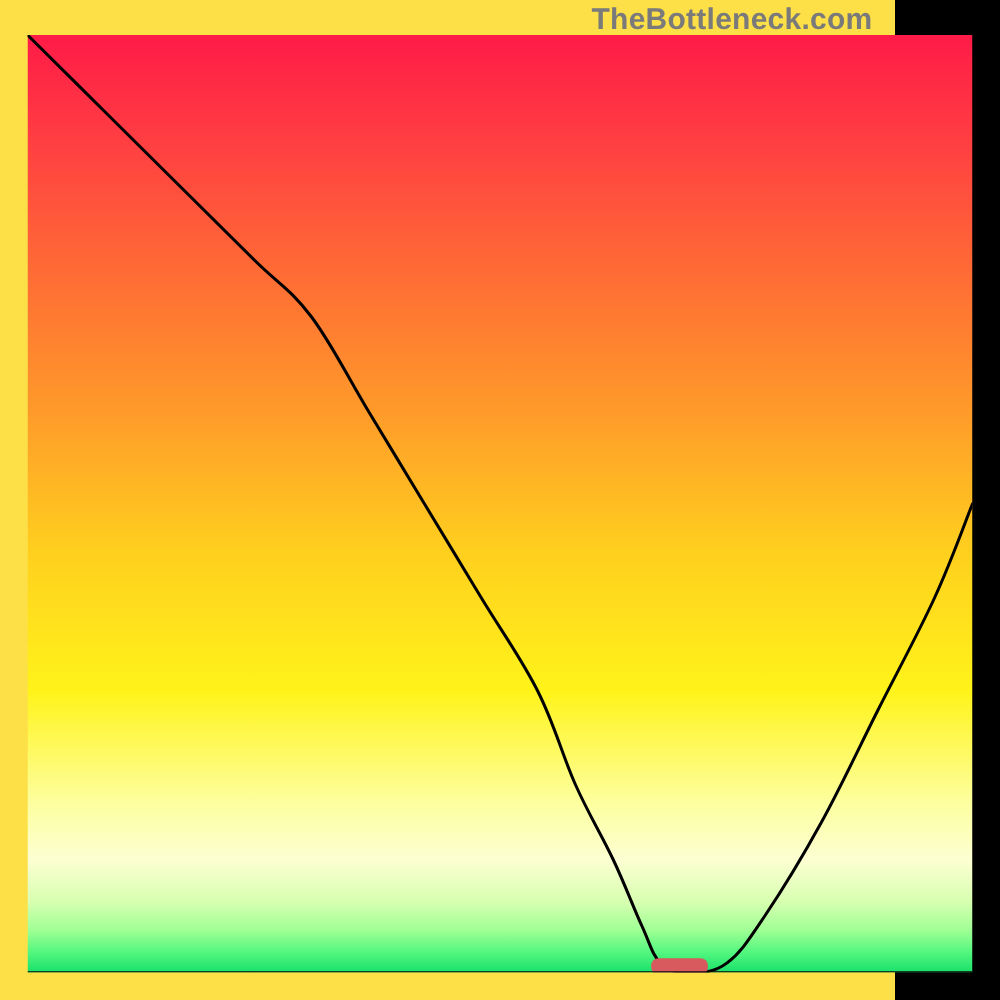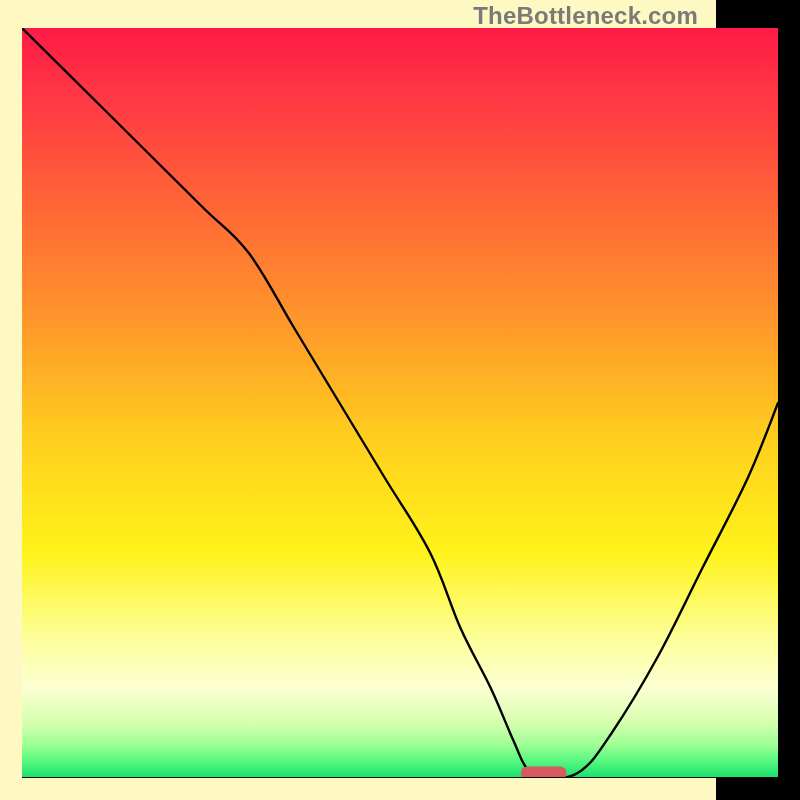--- a/index.html
+++ b/index.html
@@ -9,21 +9,21 @@
     height: 800px;
     background: #000;
     overflow: hidden;
   }
   .frame {
     position: absolute;
     left: 0;
     top: 0;
     width: 716px;
     height: 800px;
-    background: #fef9c3;
+    background: #fde047;
   }
   .watermark {
     position: absolute;
     top: 2px;
     right: 18px;
     font-family: Arial, Helvetica, sans-serif;
     font-size: 24px;
     font-weight: 600;
     color: #7a7a7a;
     letter-spacing: 0.2px;

